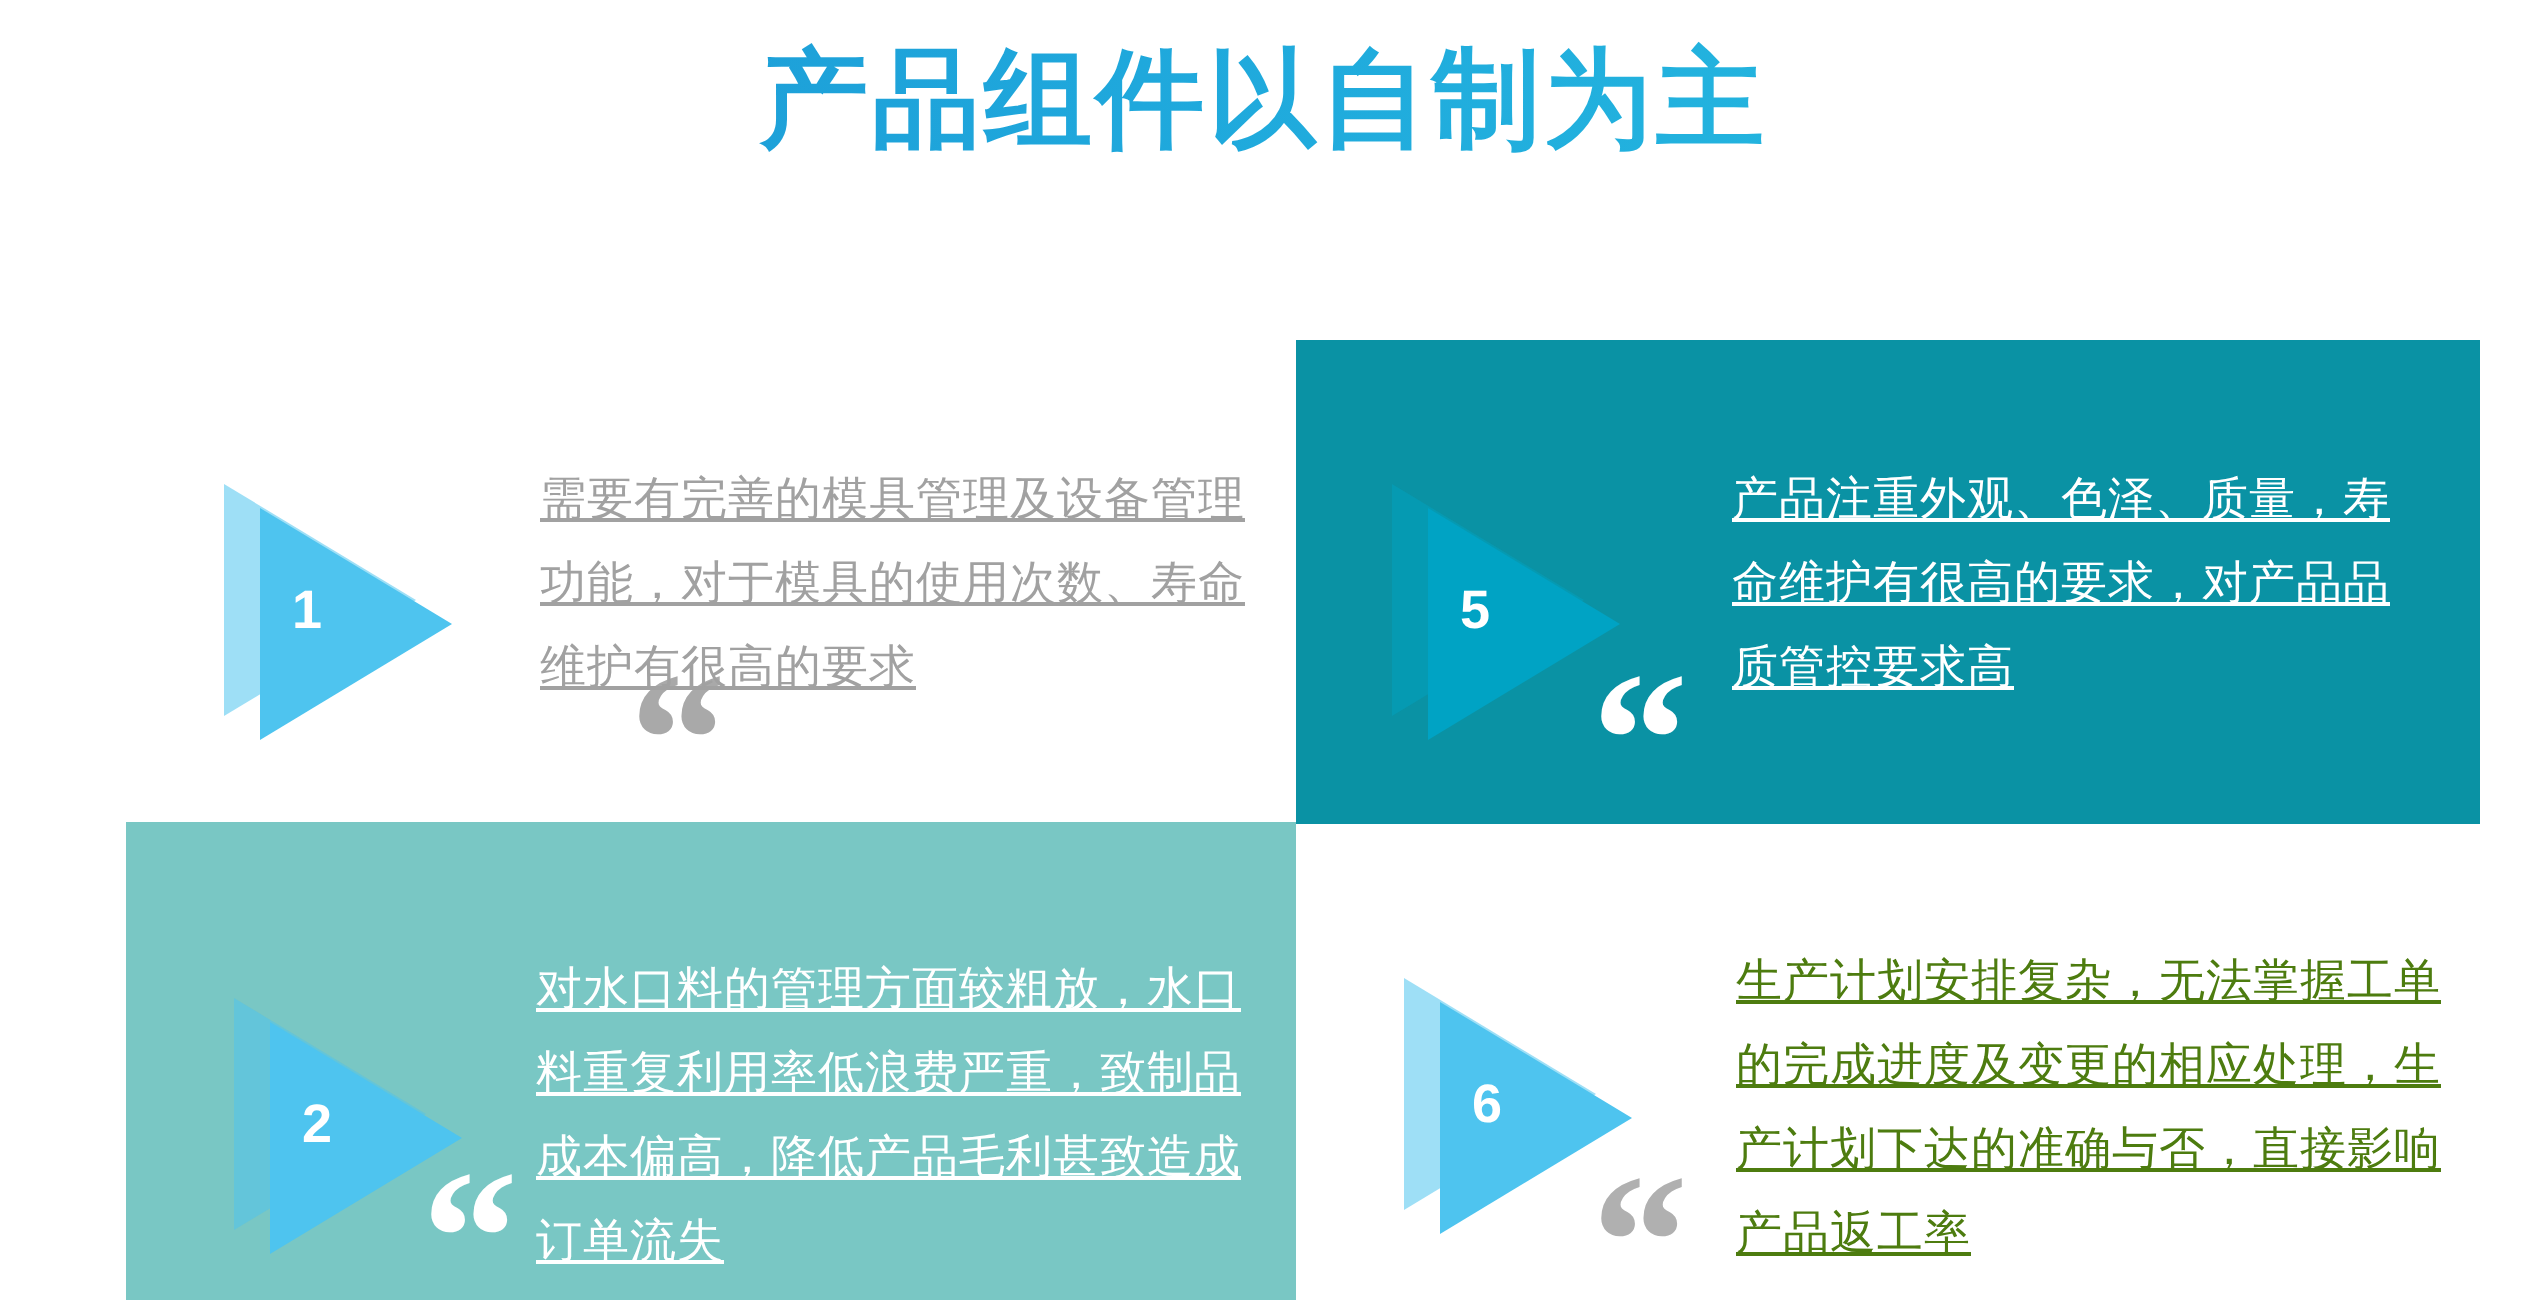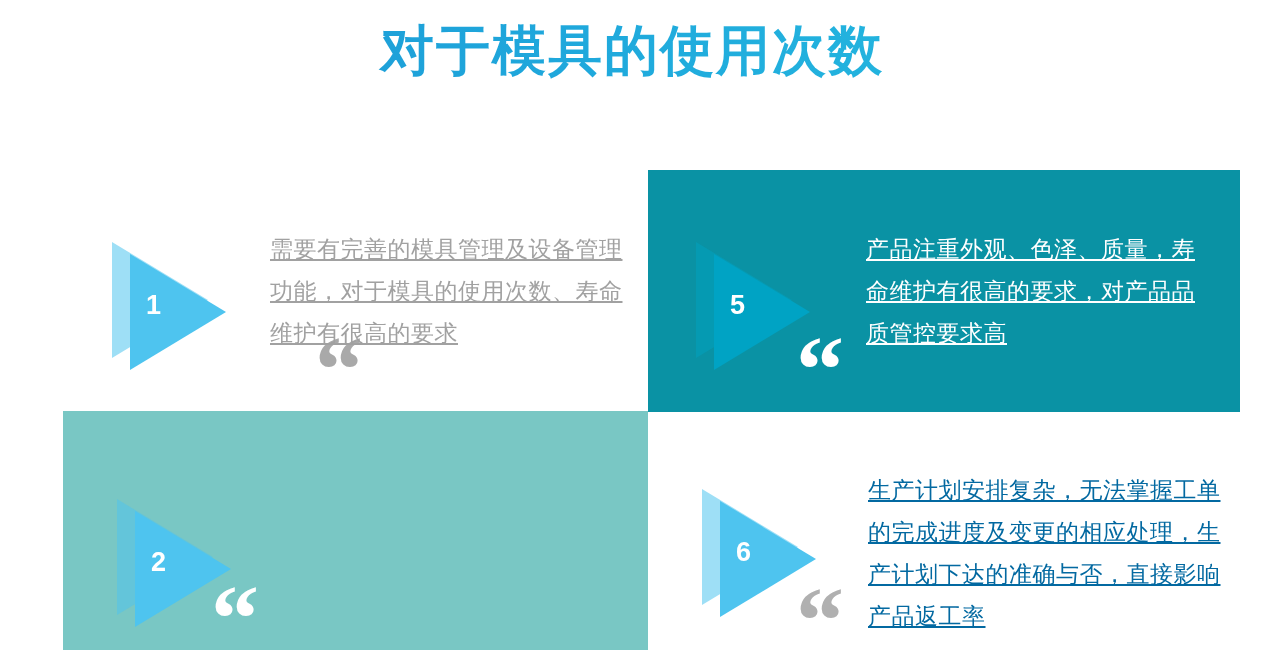--- a/index.html
+++ b/index.html
@@ -120,28 +120,28 @@
   .copy {
     position: absolute;
     font-size: 23px;
     line-height: 42px;
     letter-spacing: 0.5px;
     text-decoration: underline;
   }
   .cell-1 .copy { left: 160px; top: 58px;  width: 370px; color: #a1a1a1; }
   .cell-5 .copy { left: 218px; top: 58px;  width: 350px; color: #ffffff; }
   .cell-2 .copy { left: 205px; top: 62px;  width: 360px; color: #ffffff; }
-  .cell-6 .copy { left: 178px; top: 58px;  width: 362px; color: #0369a1; }
+  .cell-6 .copy { left: 178px; top: 58px;  width: 362px; color: #4d7c0f; }
 </style>
 </head>
 <body>
 
 <div class="board">
 
-  <div class="page-title">对于模具的使用次数</div>
+  <div class="page-title">产品组件以自制为主</div>
 
   <div class="cell cell-1">
     <div class="badge">
       <span class="tri tri-back"></span>
       <span class="tri tri-front"></span>
       <span class="badge-num">1</span>
     </div>
     <div class="quote-mark">“</div>
     <div class="copy">需要有完善的模具管理及设备管理功能，对于模具的使用次数、寿命维护有很高的要求</div>
   </div>
@@ -156,20 +156,21 @@
     <div class="copy">产品注重外观、色泽、质量，寿命维护有很高的要求，对产品品质管控要求高</div>
   </div>
 
   <div class="cell cell-2">
     <div class="badge">
       <span class="tri tri-back"></span>
       <span class="tri tri-front"></span>
       <span class="badge-num">2</span>
     </div>
     <div class="quote-mark">“</div>
+    <div class="copy">对水口料的管理方面较粗放，水口料重复利用率低浪费严重，致制品成本偏高，降低产品毛利甚致造成订单流失</div>
   </div>
 
   <div class="cell cell-6">
     <div class="badge">
       <span class="tri tri-back"></span>
       <span class="tri tri-front"></span>
       <span class="badge-num">6</span>
     </div>
     <div class="quote-mark">“</div>
     <div class="copy">生产计划安排复杂，无法掌握工单的完成进度及变更的相应处理，生产计划下达的准确与否，直接影响产品返工率</div>

